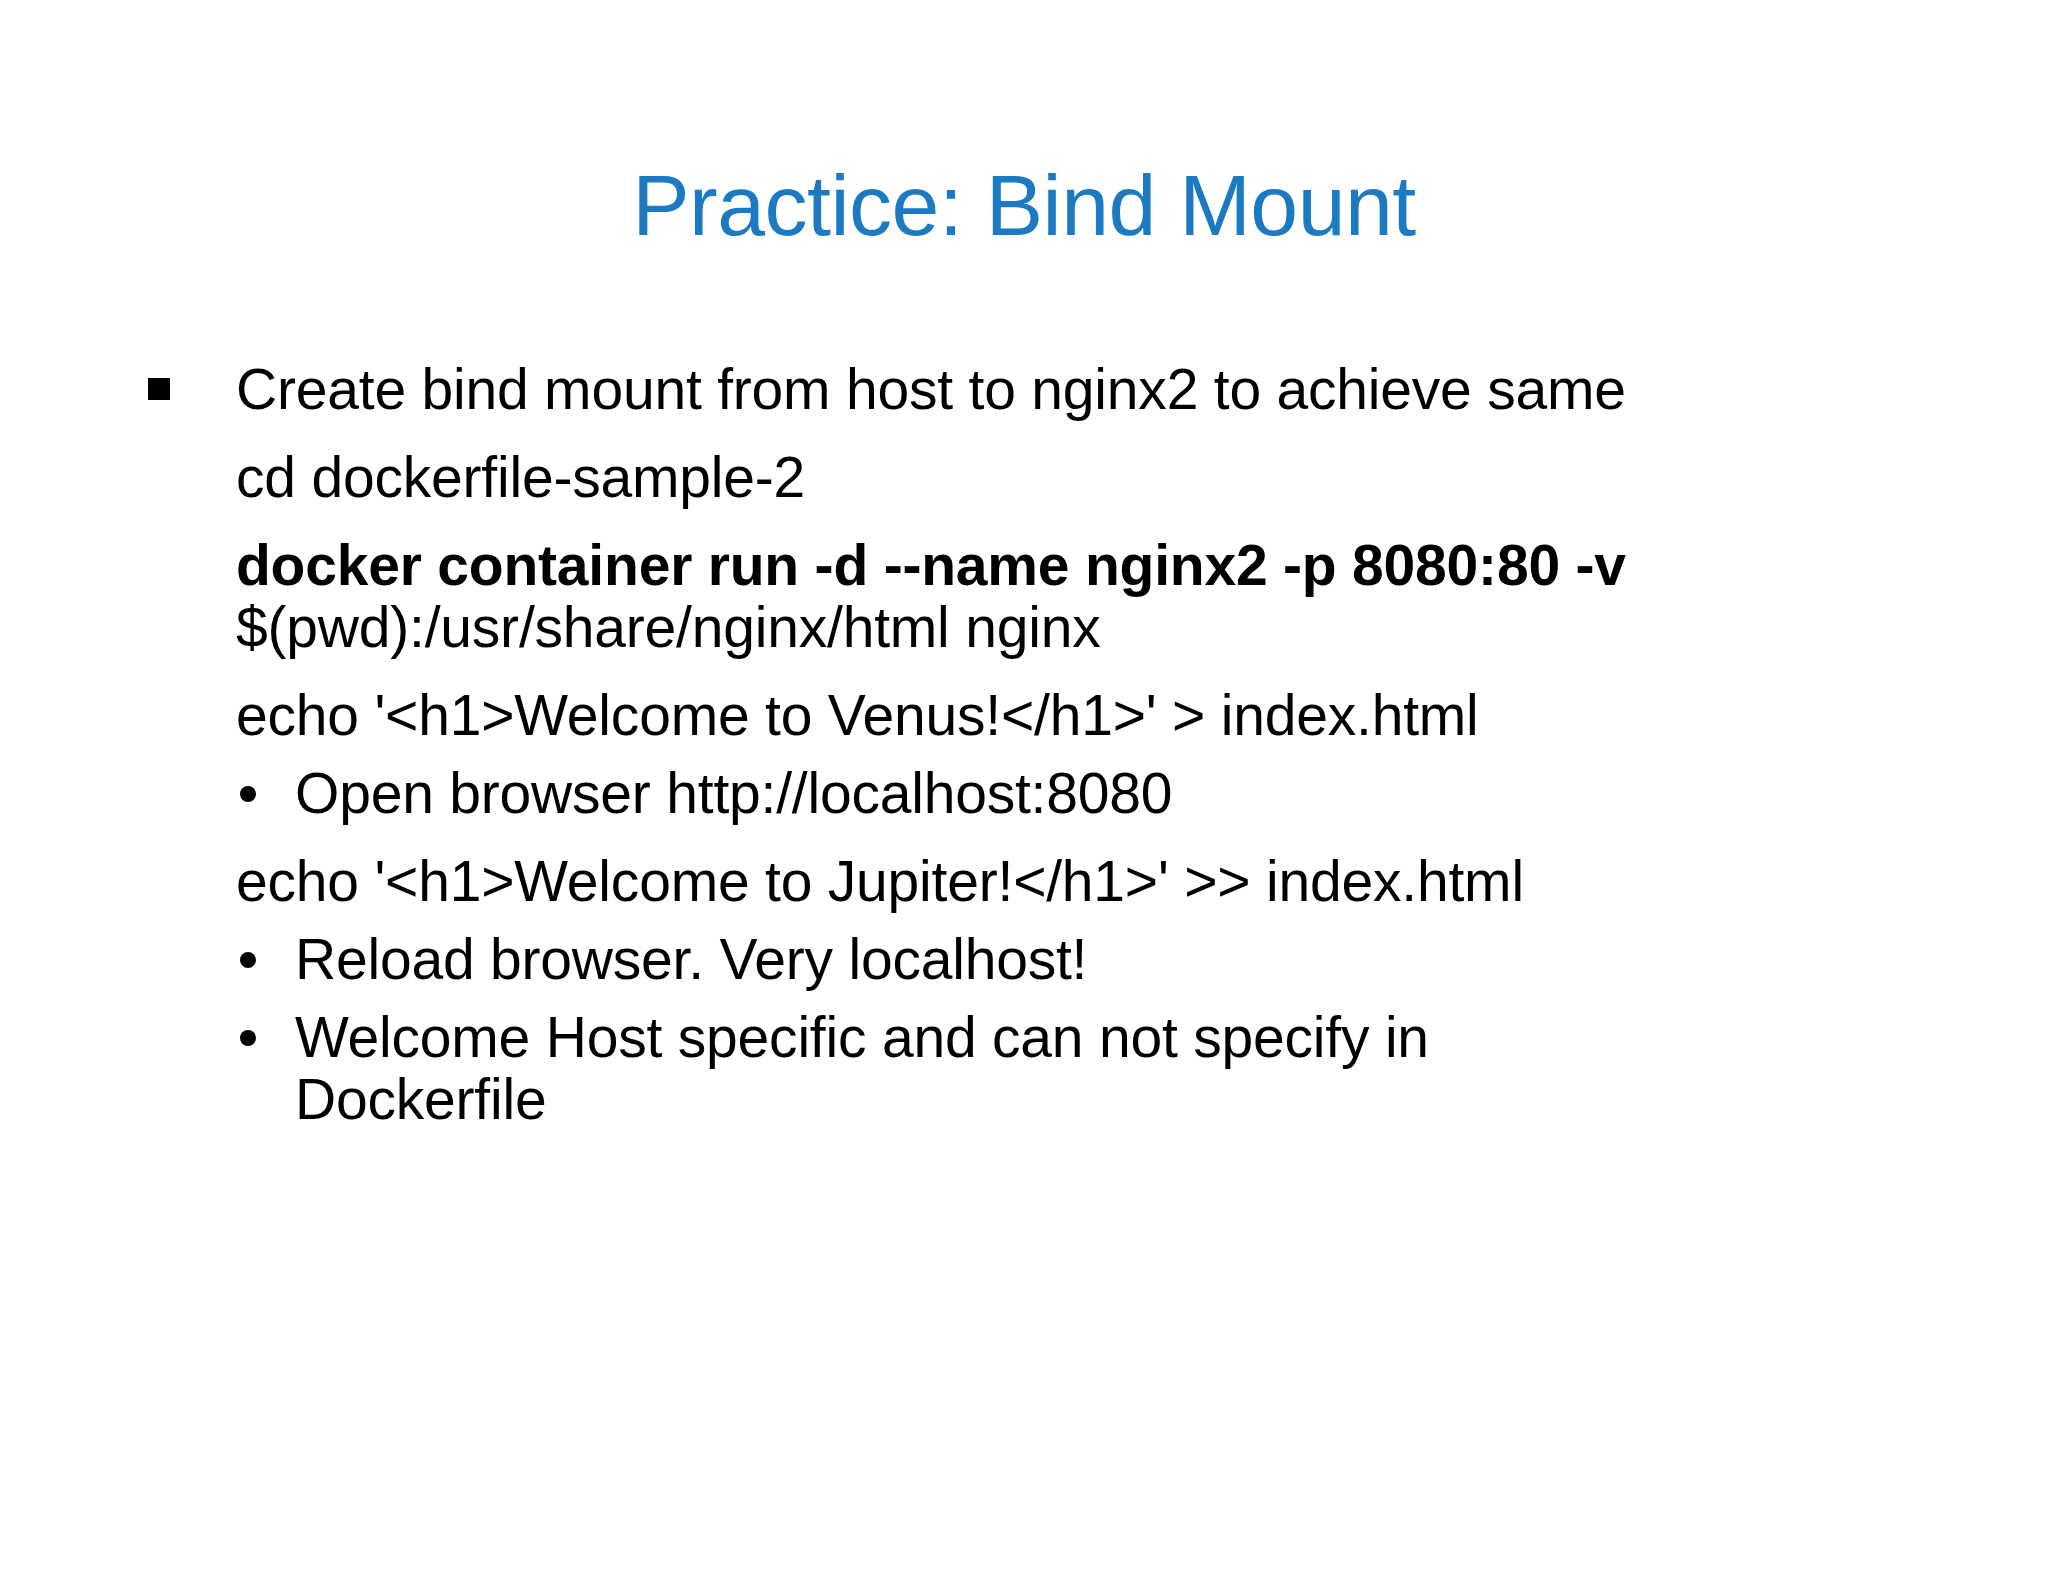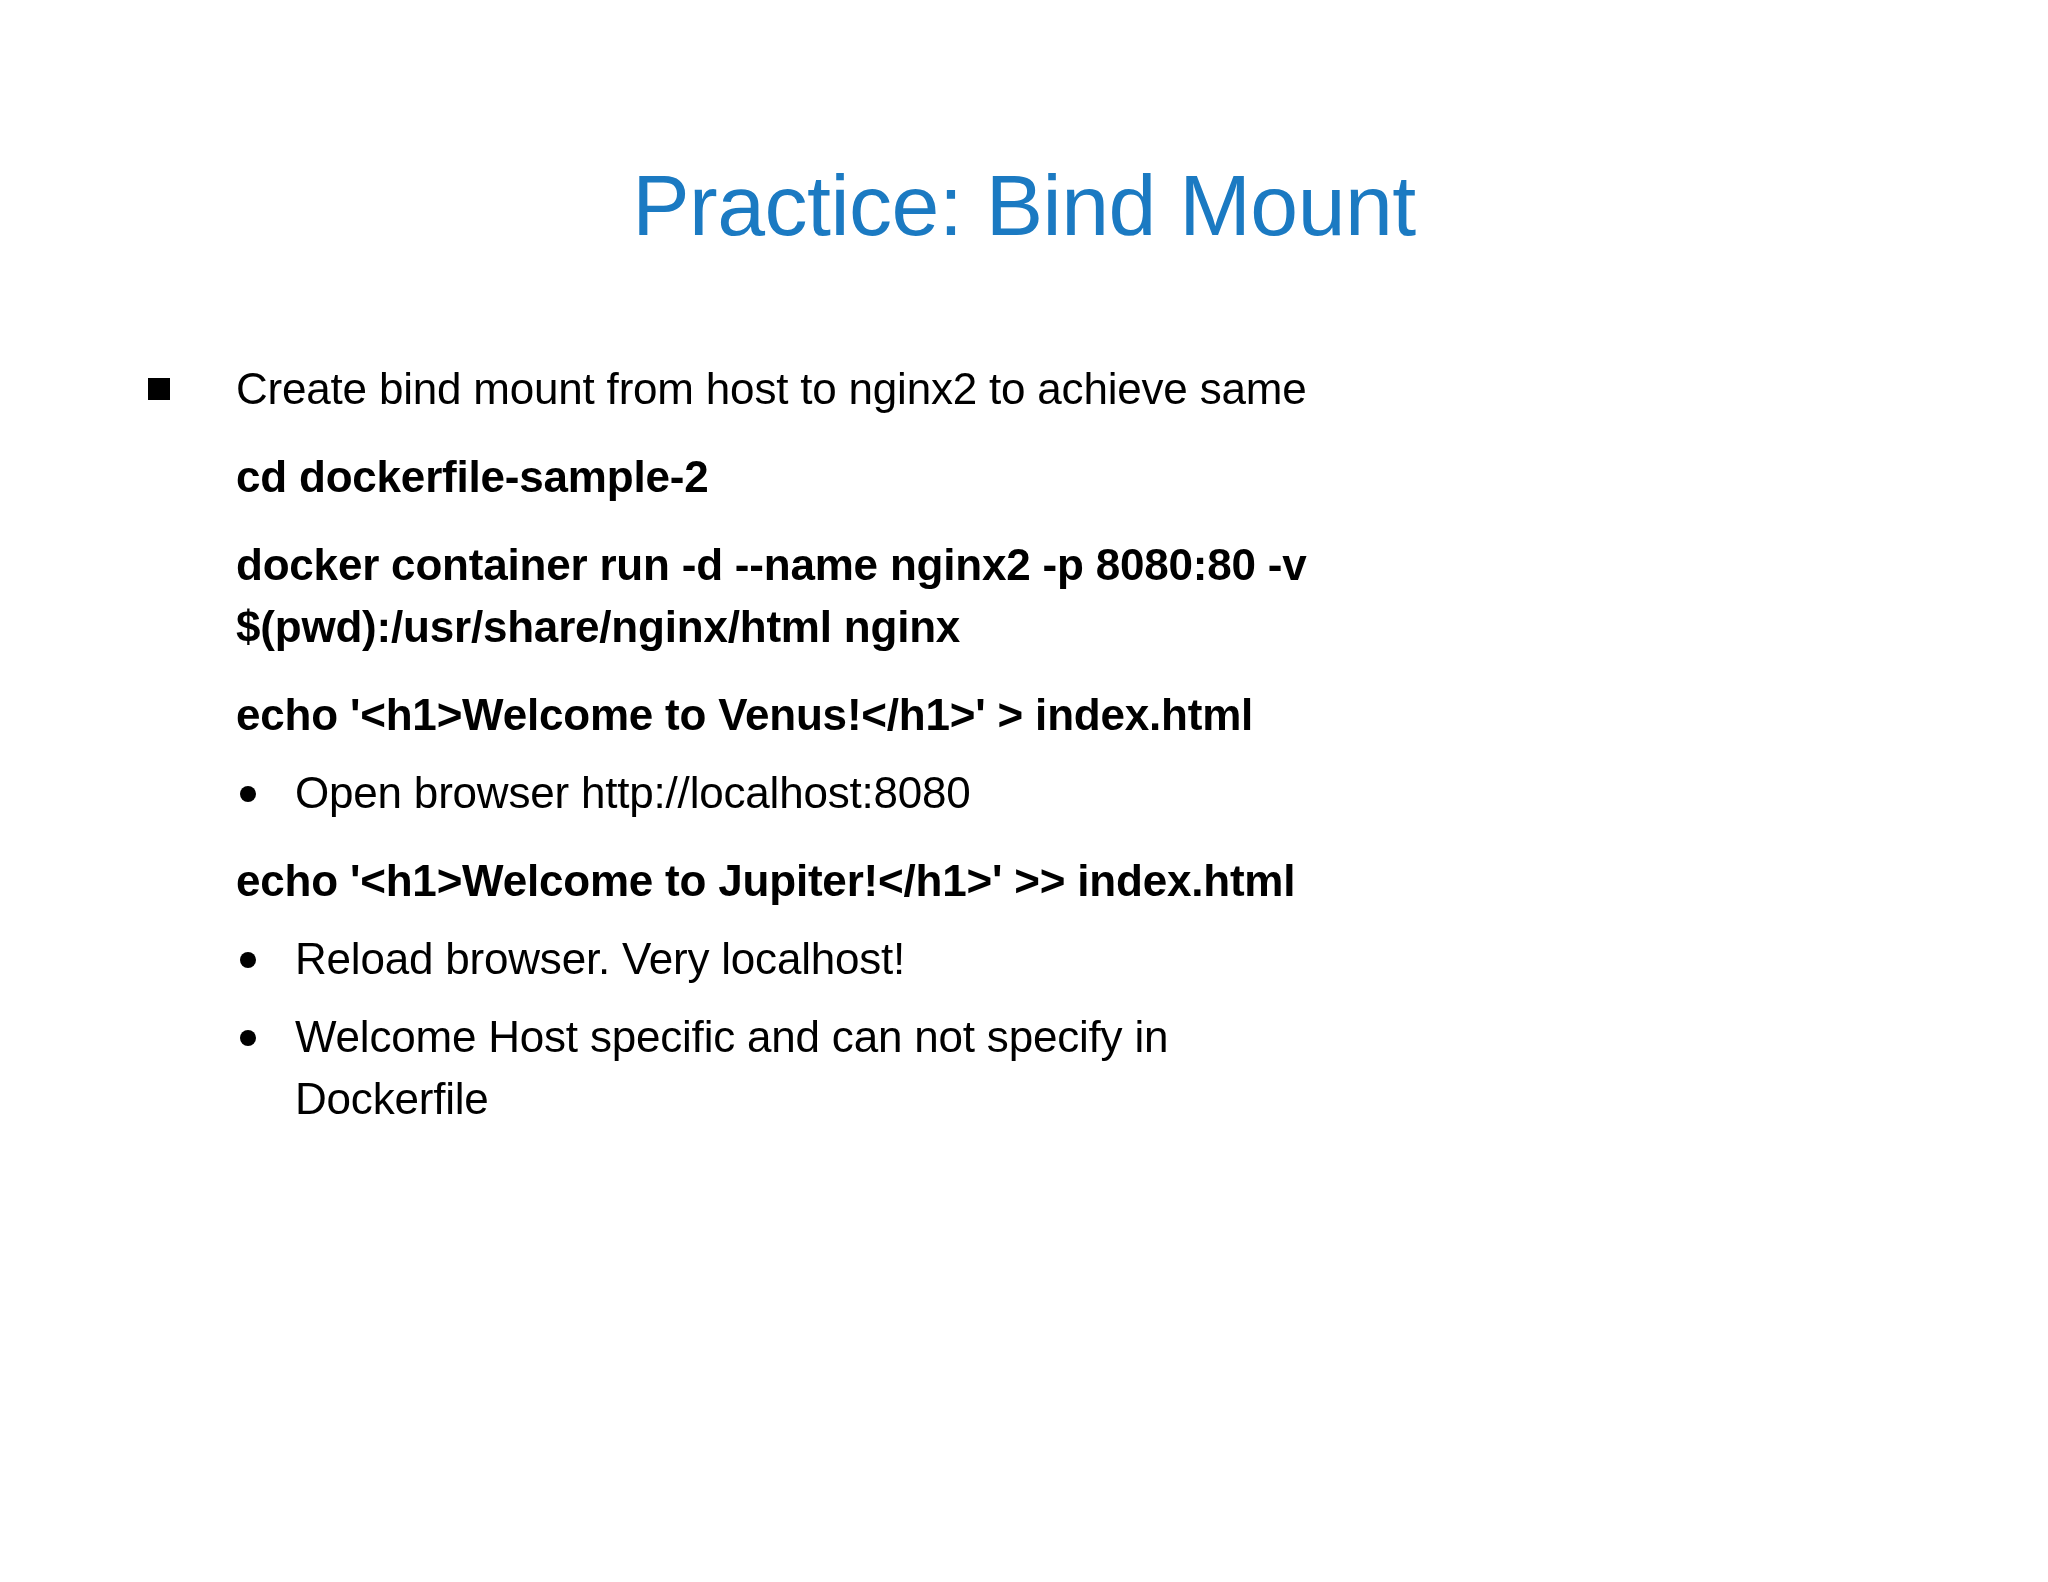--- a/index.html
+++ b/index.html
@@ -36,21 +36,21 @@
   .body-block {
     position: absolute;
     top: 358px;
     left: 140px;
     width: 1820px;
   }
   .line {
     position: relative;
     display: block;
     color: #000000;
-    font-size: 44px;
+    font-size: 57px;
     line-height: 62px;
     font-weight: 400;
     letter-spacing: -0.2px;
   }
   
   .lvl1 {
     padding-left: 96px;
     margin-bottom: 8px;
   }
   .lvl1 .marker {
@@ -58,21 +58,21 @@
     left: 8px;
     top: 20px;
     width: 22px;
     height: 22px;
     background: #000000;
     display: block;
   }
   
   .cmd {
     padding-left: 96px;
-    font-weight: 700;
+    font-weight: 400;
     margin-top: 26px;
   }
   .cmd.regular {
     font-weight: 700;
   }
   .cmd.tight {
     margin-top: 0px;
   }
   
   .lvl2 {

